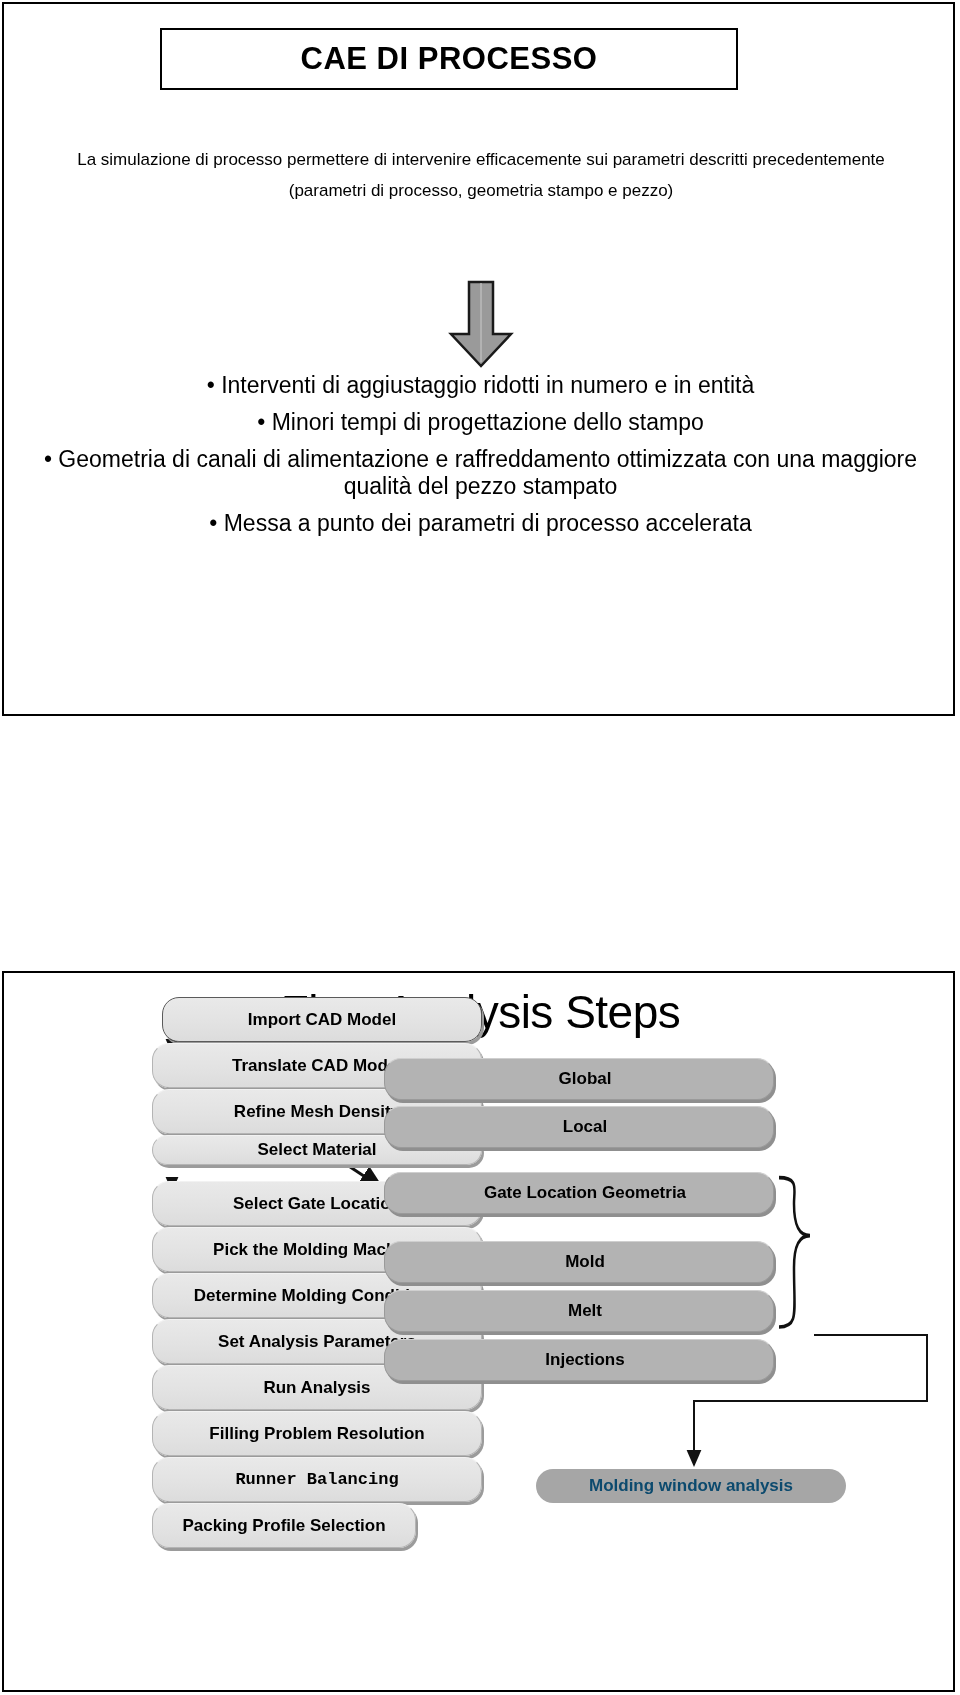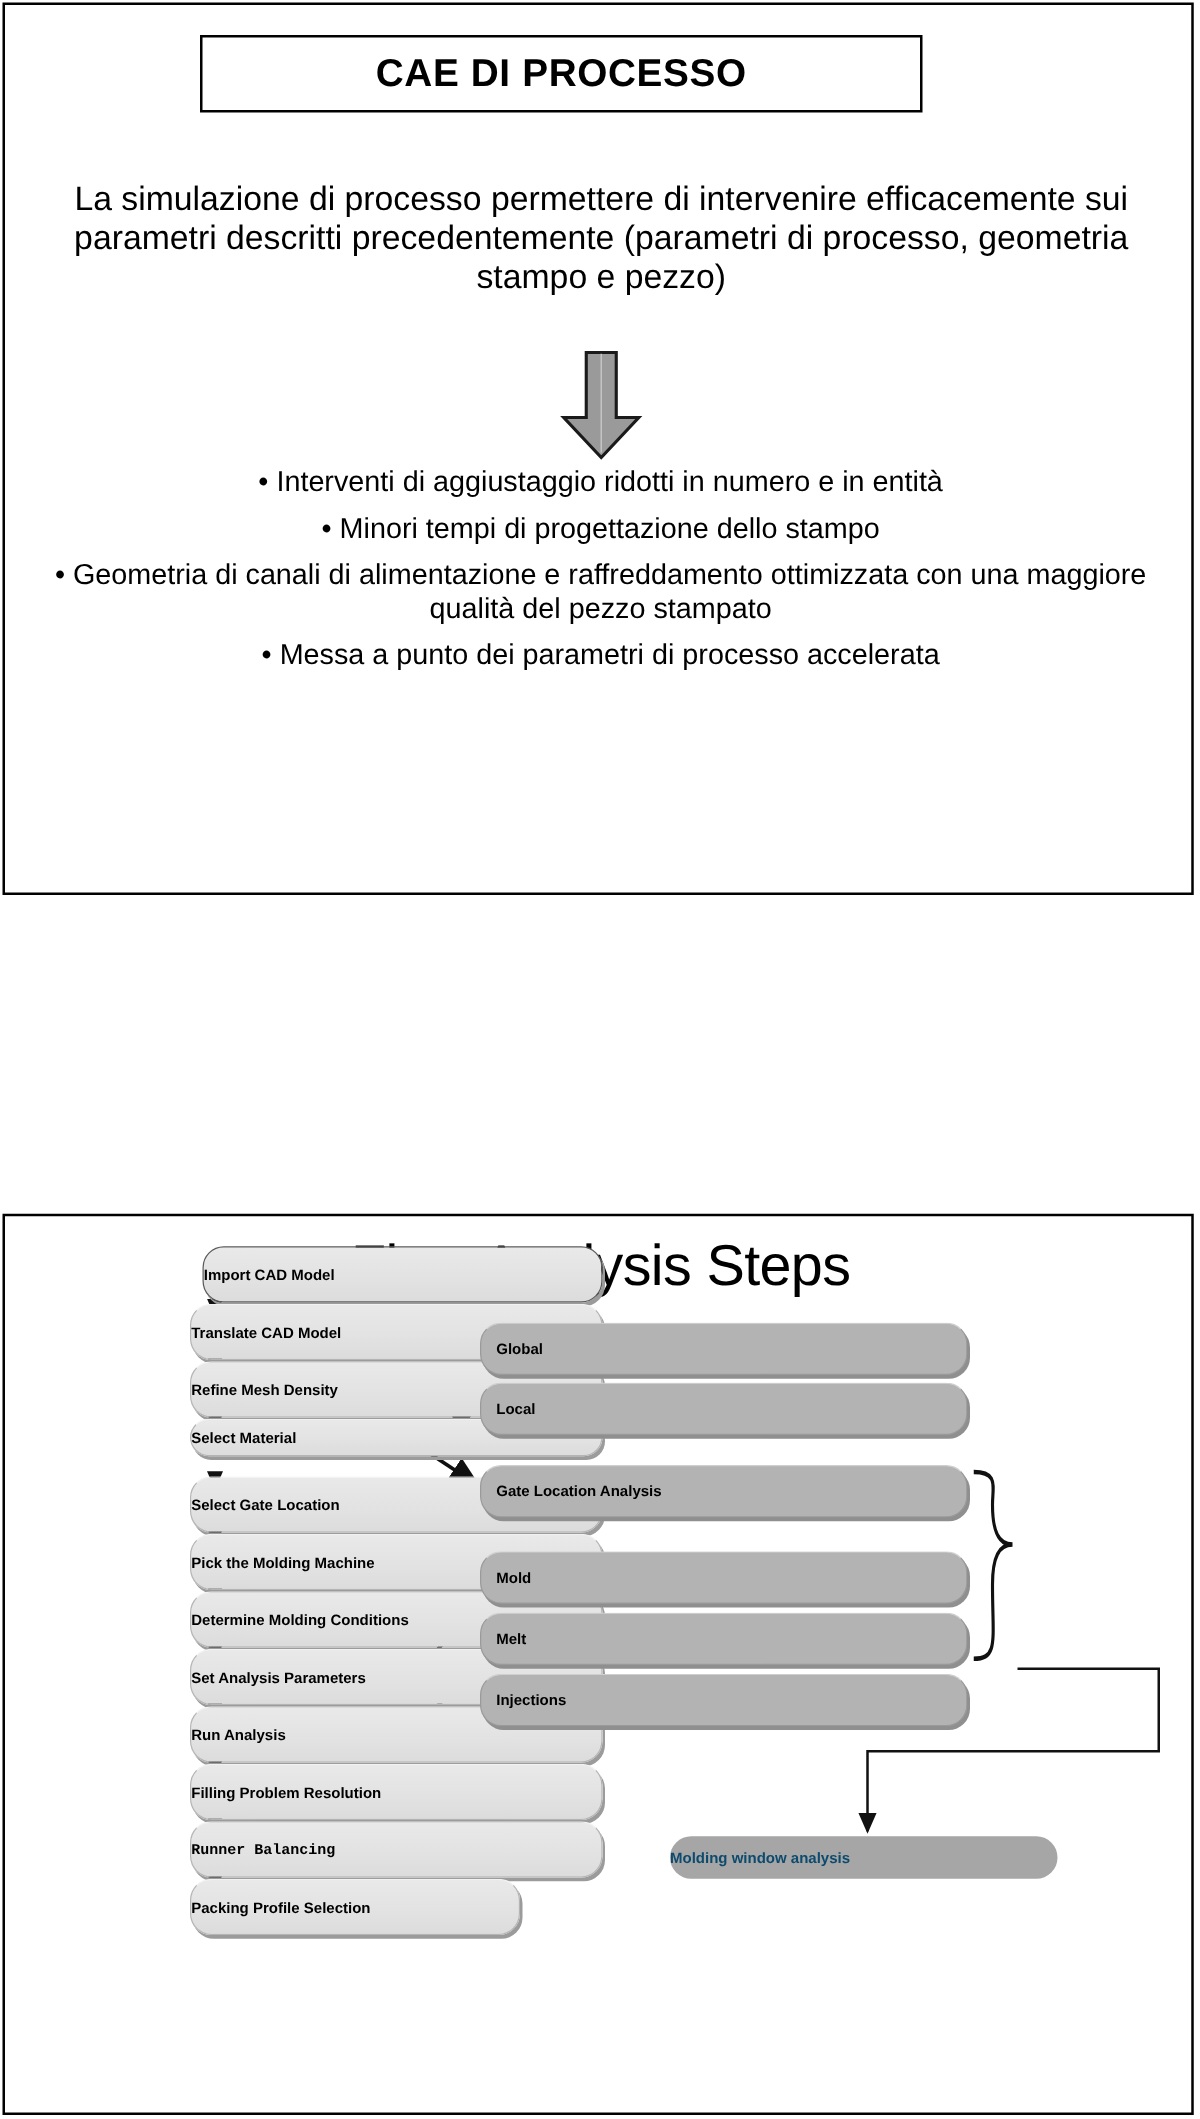--- a/index.html
+++ b/index.html
@@ -52,21 +52,21 @@
     letter-spacing: 0.5px;
     white-space: nowrap;
   }
 
   .intro-paragraph {
     position: absolute;
     left: 52px;
     top: 140px;
     width: 850px;
     text-align: center;
-    font-size: 27px;
+    font-size: 17px;
     line-height: 31px;
   }
 
   .down-arrow-wrap {
     position: absolute;
     left: 0;
     top: 272px;
     width: 953px;
     display: flex;
     justify-content: center;
@@ -107,22 +107,22 @@
     font-weight: normal;
     letter-spacing: -0.5px;
   }
 
   
   .fbox {
     position: absolute;
     box-sizing: border-box;
     display: flex;
     align-items: center;
-    justify-content: flex-start;
-    font-size: 12px;
+    justify-content: center;
+    font-size: 17px;
     font-weight: bold;
     white-space: nowrap;
     border-radius: 17px;
   }
   .fbox.light {
     background: linear-gradient(to bottom, #e9e9e9 0%, #e2e2e2 60%, #dcdcdc 100%);
     border: 1px solid #b4b4b4;
     border-top-color: #f2f2f2;
     box-shadow: 2px 3px 0 #9b9b9b;
     color: #000000;
@@ -270,21 +270,21 @@
     <span>Packing Profile Selection</span>
   </div>
 
   <div class="fbox dark" style="left:380px; top:85px; width:390px; height:42px;">
     <span>Global</span>
   </div>
   <div class="fbox dark" style="left:380px; top:133px; width:390px; height:42px;">
     <span>Local</span>
   </div>
   <div class="fbox dark" style="left:380px; top:199px; width:390px; height:42px;">
-    <span>Gate Location Analysis</span>
+    <span>Gate Location Geometria</span>
   </div>
   <div class="fbox dark" style="left:380px; top:268px; width:390px; height:42px;">
     <span>Mold</span>
   </div>
   <div class="fbox dark" style="left:380px; top:317px; width:390px; height:42px;">
     <span>Melt</span>
   </div>
   <div class="fbox dark" style="left:380px; top:366px; width:390px; height:42px;">
     <span>Injections</span>
   </div>

